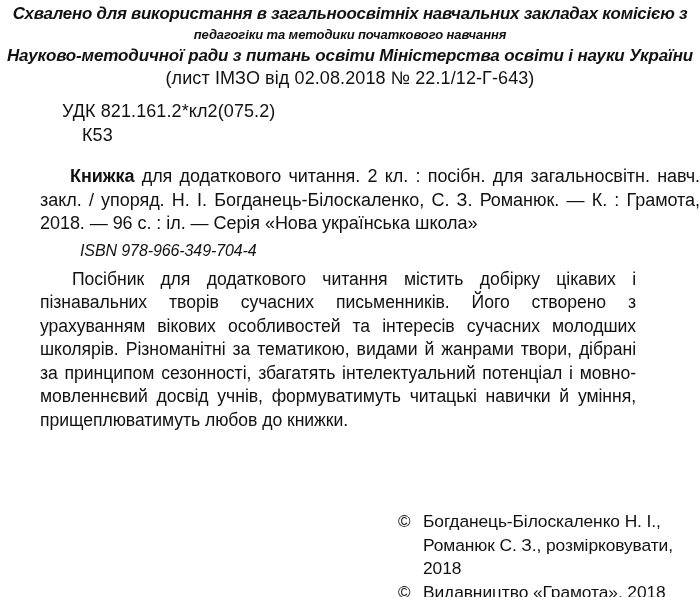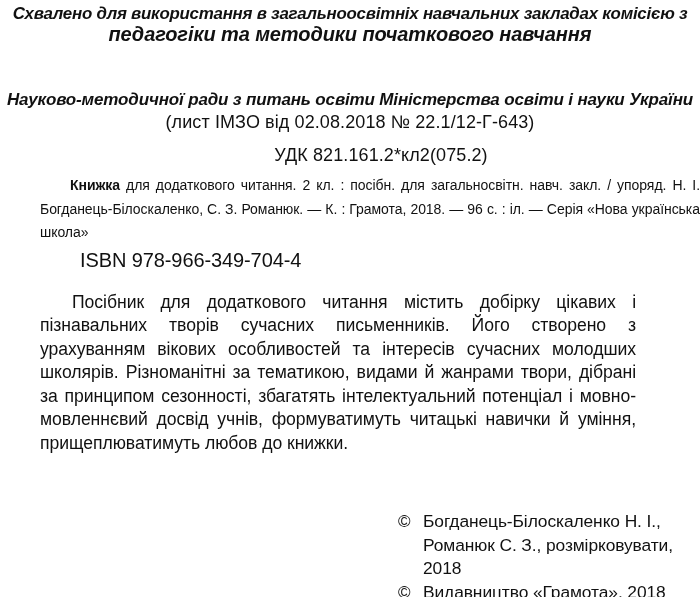--- a/index.html
+++ b/index.html
@@ -28,65 +28,66 @@
   }
   .approval-line {
     font-style: italic;
     font-weight: 700;
     font-size: 17.2px;
     line-height: 21px;
     letter-spacing: -0.1px;
     white-space: nowrap;
   }
   .approval-line.l1 { font-size: 16.9px; letter-spacing: -0.25px; }
-  .approval-line.l2 { font-size: 20px; }
-  .approval-line.l3 { font-size: 17.0px; letter-spacing: -0.15px; margin-top: 44px; }
+  .approval-line.l2 { font-size: 13px; }
+  .approval-line.l3 { font-size: 17.0px; letter-spacing: -0.15px; }
   .approval-line.l4 {
     font-style: normal;
     font-weight: 400;
     font-size: 18px;
     line-height: 25px;
     letter-spacing: 0.1px;
   }
 
   
   .udk-block {
     margin-top: 8px;
     padding-left: 62px;
     font-size: 18px;
     line-height: 24px;
     letter-spacing: 0.1px;
   }
-  .udk-code { display: block; text-align: center; }
+  .udk-code { display: block; }
   .udk-cipher { display: block; padding-left: 20px; }
 
   
   .bib {
-    margin-top: 7px;
+    margin-top: 18px;
     padding-left: 40px;
-    font-size: 14px;
+    font-size: 18px;
     line-height: 23.5px;
     text-align: justify;
     text-indent: 30px;
     letter-spacing: -0.05px;
     hyphens: manual;
   }
   .bib b { font-weight: 700; }
 
   .isbn {
     padding-left: 80px;
     margin-top: 3px;
-    font-size: 20px;
+    font-size: 16px;
     line-height: 24px;
     letter-spacing: -0.1px;
+    font-style: italic;
   }
 
   
   .annotation {
-    margin-top: 19px;
+    margin-top: 5px;
     padding-left: 40px;
     padding-right: 64px;
   }
   .annotation p {
     margin: 0;
     font-size: 17.6px;
     line-height: 23.6px;
     text-align: justify;
     text-indent: 32px;
     letter-spacing: -0.05px;
@@ -124,20 +125,21 @@
 
   <div class="approval">
     <div class="approval-line l1">Схвалено для використання в загальноосвітніх навчальних закладах комісією з</div>
     <div class="approval-line l2">педагогіки та методики початкового навчання</div>
     <div class="approval-line l3">Науково-методичної ради з питань освіти Міністерства освіти і науки України</div>
     <div class="approval-line l4">(лист ІМЗО від 02.08.2018 № 22.1/12-Г-643)</div>
   </div>
 
   <div class="udk-block">
     <span class="udk-code">УДК 821.161.2*кл2(075.2)</span>
+    <span class="udk-cipher">К53</span>
   </div>
 
   <div class="bib"><b>Книжка</b><span> для додаткового читання. 2 кл. : посібн. для загальносвітн. навч. закл. / упоряд. Н. І. Богданець-Білоскаленко, С. З. Романюк. — К. : Грамота, 2018. — 96 с. : іл. — Серія «Нова українська школа»</span></div>
 
   <div class="isbn">ISBN 978-966-349-704-4</div>
 
   <div class="annotation">
     <p>Посібник для додаткового читання містить добірку цікавих і пізнавальних творів сучасних письменників. Його створено з урахуванням вікових особливостей та інтересів сучасних молодших школярів. Різноманітні за тематикою, видами й жанрами твори, дібрані за принципом сезонності, збагатять інтелектуальний потенціал і мовно-мовленнєвий досвід учнів, формуватимуть читацькі навички й уміння, прищеплюватимуть любов до книжки.</p>
   </div>
 

